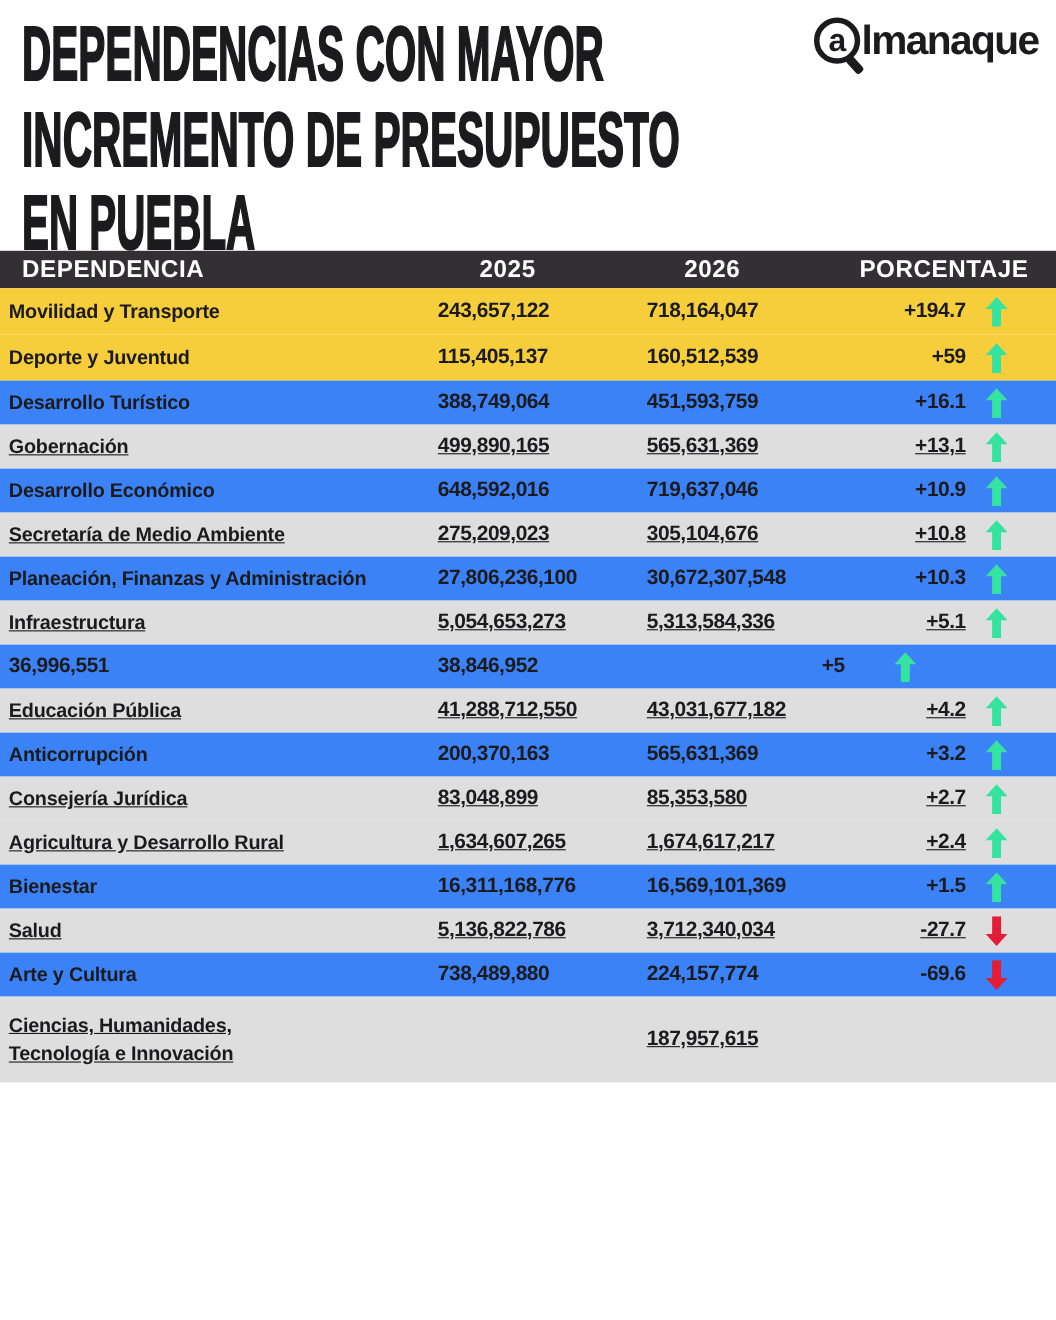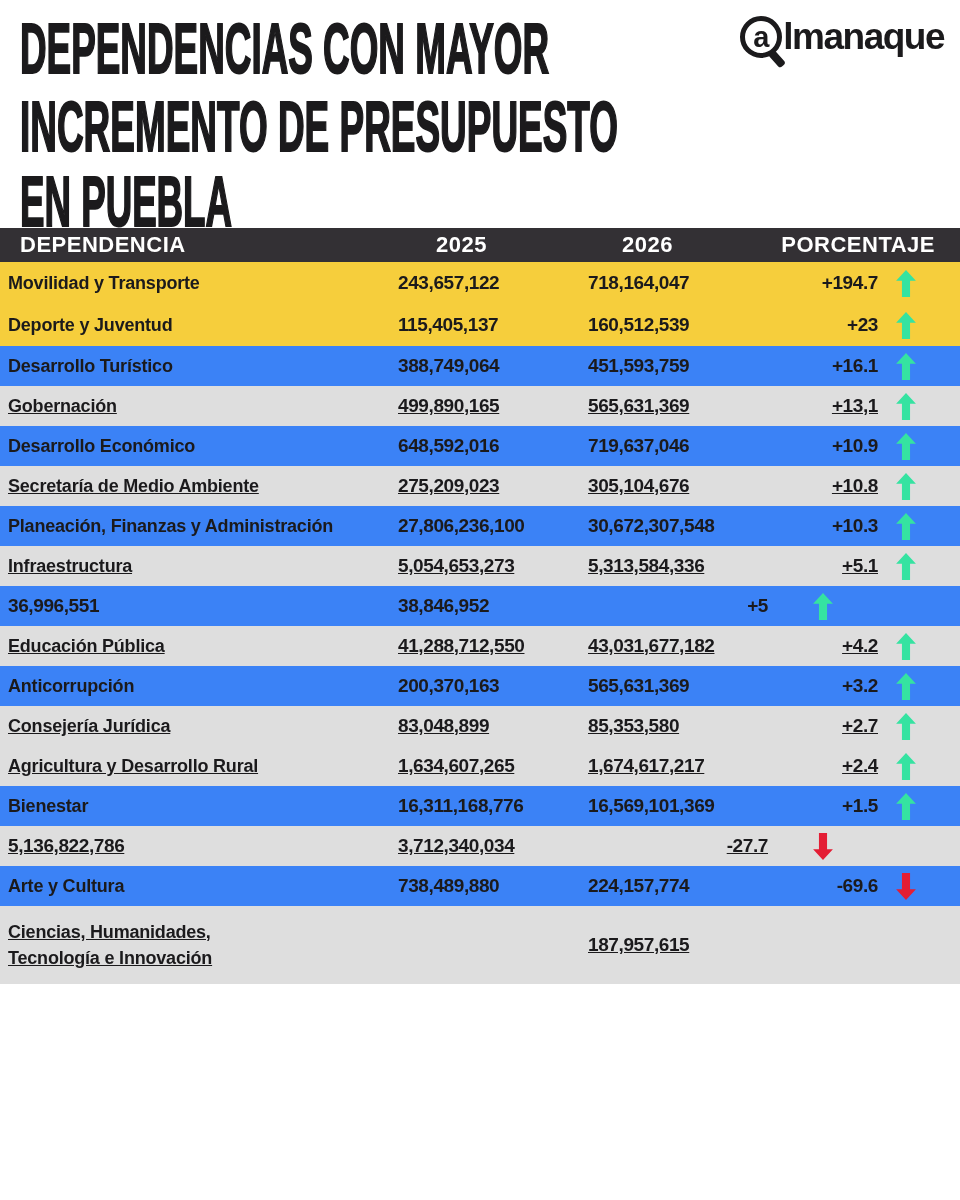--- a/index.html
+++ b/index.html
@@ -102,21 +102,21 @@
       </svg>
 
     </div>
   </div>
         <div class="row yellow trend-up">
     <div class="name">
             <span style="display: block;">Deporte y Juventud</span>
           </div>
     <div class="num">115,405,137</div>
     <div class="num">160,512,539</div>
-    <div class="pct">+23</div>
+    <div class="pct">+59</div>
     <div class="arrow">
       <svg class="up" width="22" height="27" viewBox="0 0 24 30">
         <path d="M12 0 L23 12 H16.5 V30 H7.5 V12 H1 Z"></path>
       </svg>
 
     </div>
   </div>
         <div class="row white trend-up">
     <div class="name">
             <span style="display: block;">Desarrollo Turístico</span>
@@ -276,20 +276,23 @@
     <div class="num">16,569,101,369</div>
     <div class="pct">+1.5</div>
     <div class="arrow">
       <svg class="up" width="22" height="27" viewBox="0 0 24 30">
         <path d="M12 0 L23 12 H16.5 V30 H7.5 V12 H1 Z"></path>
       </svg>
 
     </div>
   </div>
         <div class="row gray trend-down">
+    <div class="name">
+            <span style="display: block;">Salud</span>
+          </div>
     <div class="num">5,136,822,786</div>
     <div class="num">3,712,340,034</div>
     <div class="pct">-27.7</div>
     <div class="arrow">
 
       <svg class="down" width="22" height="27" viewBox="0 0 24 30">
         <path d="M12 30 L23 18 H16.5 V0 H7.5 V18 H1 Z"></path>
       </svg>
     </div>
   </div>

